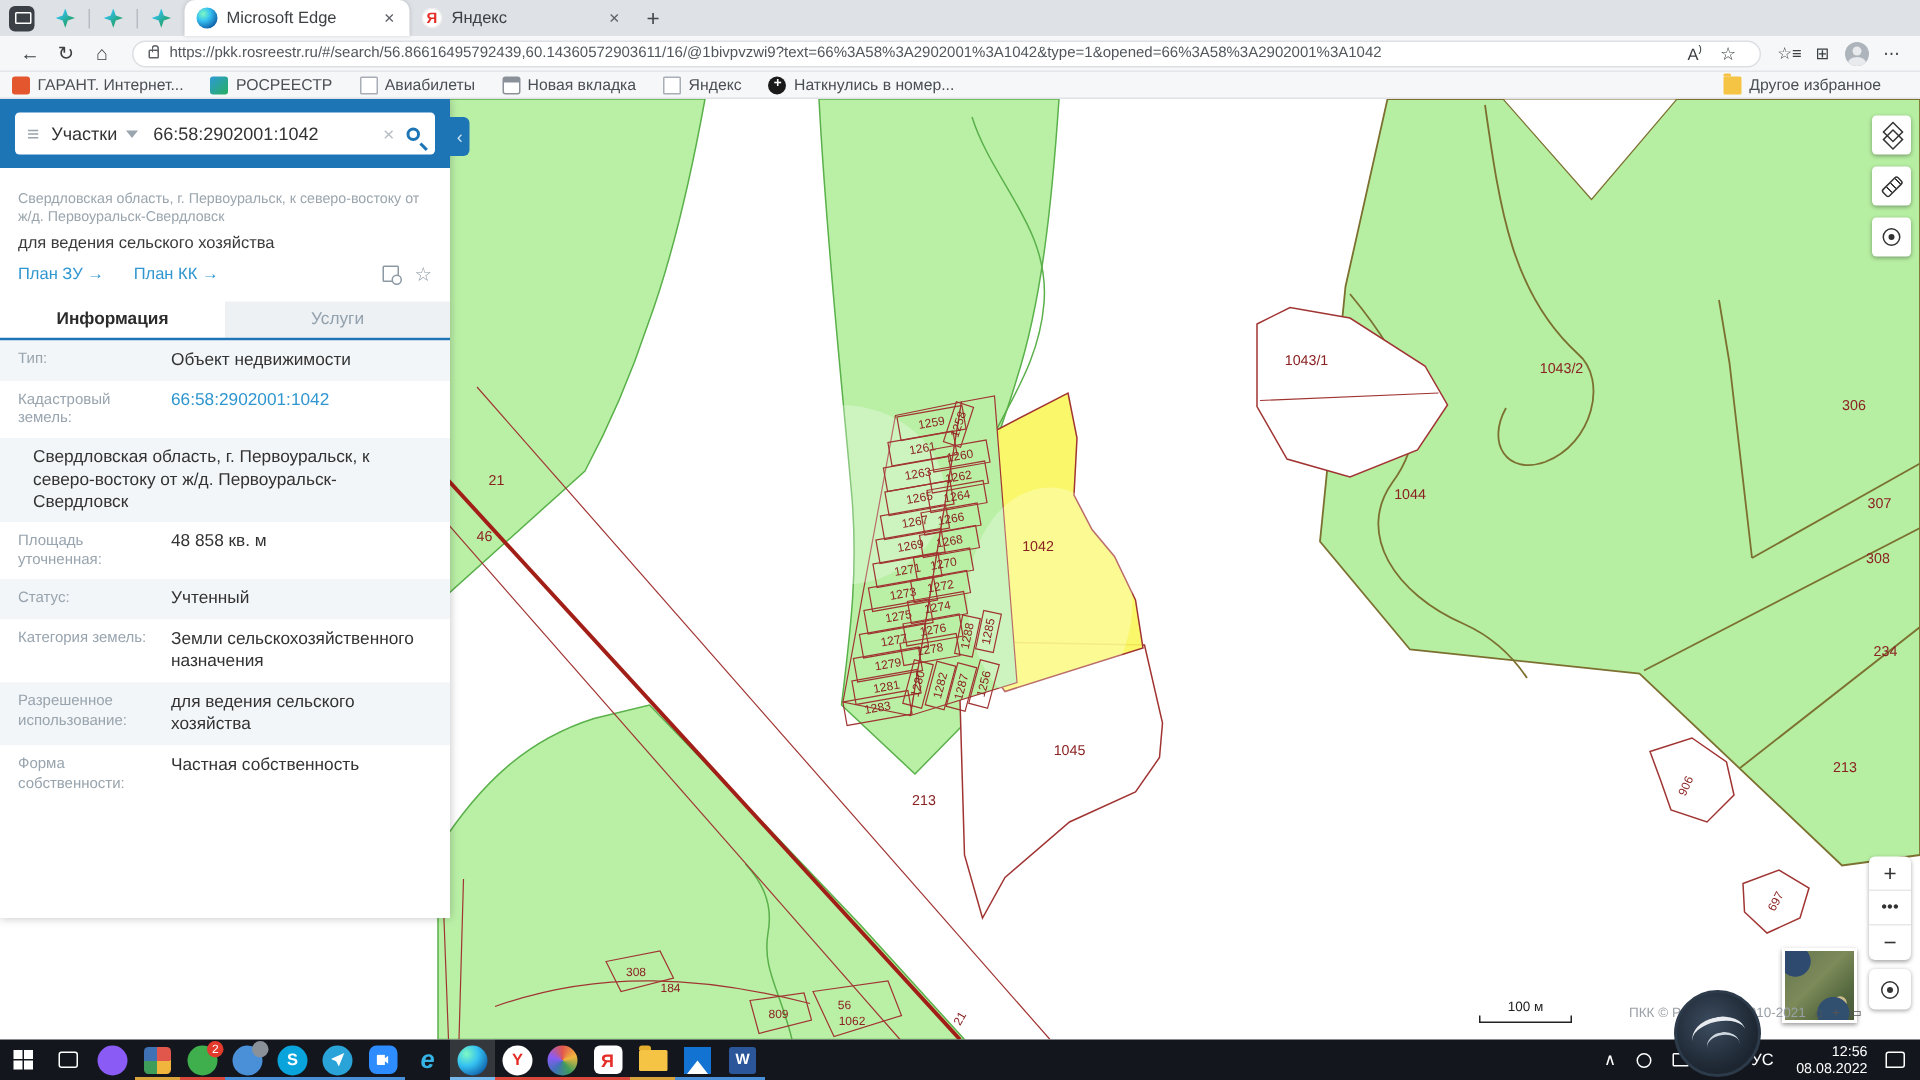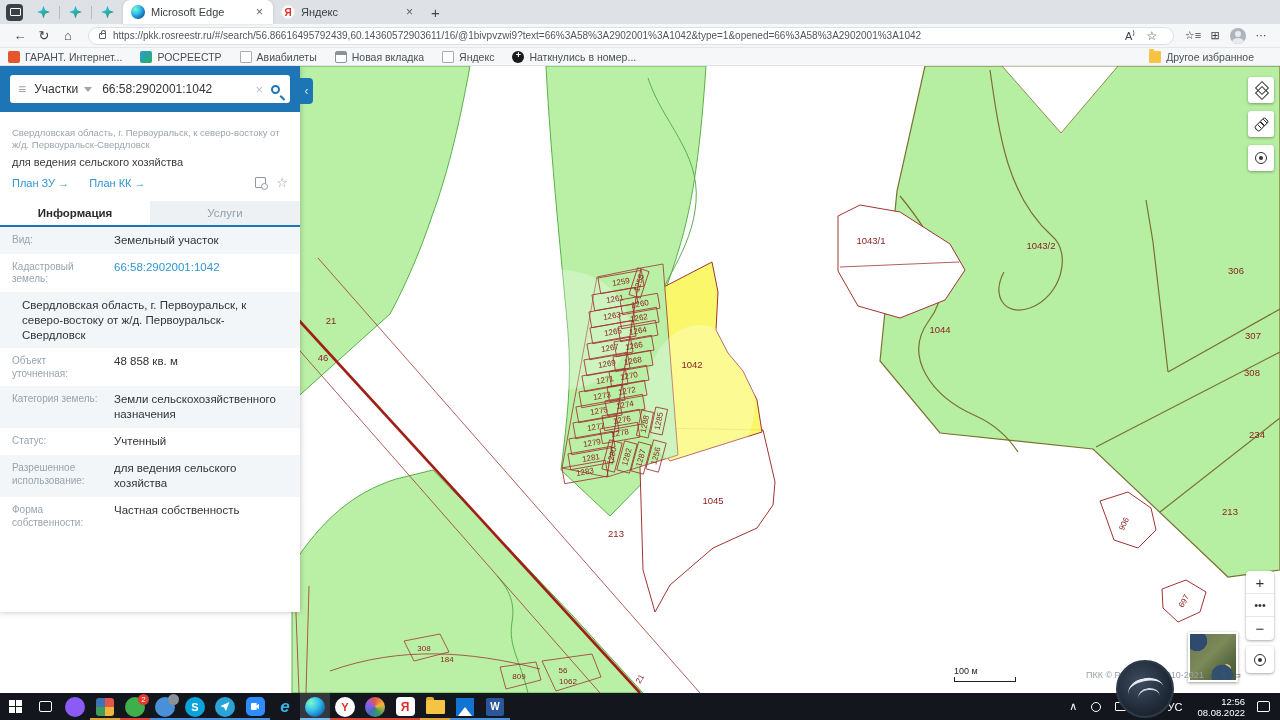--- a/index.html
+++ b/index.html
@@ -76,21 +76,21 @@
   .ic-target::before{content:"";position:absolute;left:50%;top:50%;width:4px;height:4px;margin:-2px;border-radius:50%;background:#333}
   .zoomstack{position:absolute;left:1246px;top:505px;width:28px;background:#fff;border-radius:4px;box-shadow:0 1px 3px rgba(0,0,0,.35);text-align:center}
   .zoomstack>div{height:23px;line-height:23px;font-size:15px;color:#333;border-bottom:1px solid #e8e8e8}
   .zoomstack>div:last-child{border-bottom:none}
   .locbtn{position:absolute;left:1246px;top:580px;width:28px;height:27px;background:#fff;border-radius:4px;box-shadow:0 1px 3px rgba(0,0,0,.35);display:flex;align-items:center;justify-content:center}
   .minimap{position:absolute;left:1188px;top:566px;width:50px;height:50px;border:2px solid #fff;box-shadow:0 1px 3px rgba(0,0,0,.4);background:
     radial-gradient(circle at 15% 15%,#2e4a6e 0 18%,transparent 19%),
     radial-gradient(circle at 70% 90%,#31506f 0 20%,transparent 21%),
     radial-gradient(circle at 80% 75%,#cbb98a 0 8%,transparent 9%),
     linear-gradient(135deg,#64754e,#7d8a5a 45%,#55683f 75%,#47583a)}
-  .scalebar{position:absolute;left:954px;top:600px;width:62px;text-align:left}
+  .scalebar{position:absolute;left:986px;top:600px;width:62px;text-align:center}
   .scalebar .sline{height:5px;border-bottom:1.6px solid #222;border-left:1.6px solid #222;border-right:1.6px solid #222}
   .scalebar .stext{font-size:9px;color:#222;margin-bottom:1px}
   .attrib{position:absolute;left:1086px;top:604px;display:flex;align-items:center;gap:6px;font-size:9px;color:#9aa0a6}
   .attrib .ai{color:#555;font-size:9px}
 
   
   .panel{position:absolute;left:0;top:0;width:300px;height:546px;background:#fff;box-shadow:0 0 6px rgba(0,0,0,.25);overflow:hidden}
   .sstrip{height:46px;background:#1e75b6;padding:9px 10px;position:relative}
   .sbox{height:28px;background:#fff;border-radius:3px;display:flex;align-items:center;padding:0 8px}
   .hamb{color:#9aa5ae;font-size:14px;margin-right:8px}
@@ -408,41 +408,41 @@
             <span class="ic-star">☆</span>
           </span>
         </div>
       </div>
       <div class="ptabs">
         <div class="ptab active">Информация</div>
         <div class="ptab">Услуги</div>
       </div>
       <div id="rows">
           <div class="irow">
-            <div class="ilab">Вид:</div>
-            <div class="ival">Земельный участок</div>
+            <div class="ilab">Тип:</div>
+            <div class="ival">Объект недвижимости</div>
           </div>
           <div class="irow">
             <div class="ilab">Кадастровый земель:</div>
             <div class="ival ilink">66:58:2902001:1042</div>
           </div>
           <div class="irow">
             <div class="ival">Свердловская область, г. Первоуральск, к северо-востоку от ж/д. Первоуральск-Свердловск</div>
           </div>
           <div class="irow">
-            <div class="ilab">Объект уточненная:</div>
+            <div class="ilab">Площадь уточненная:</div>
             <div class="ival">48 858 кв. м</div>
+          </div>
+          <div class="irow">
+            <div class="ilab">Статус:</div>
+            <div class="ival">Учтенный</div>
           </div>
           <div class="irow">
             <div class="ilab">Категория земель:</div>
             <div class="ival">Земли сельскохозяйственного назначения</div>
-          </div>
-          <div class="irow">
-            <div class="ilab">Статус:</div>
-            <div class="ival">Учтенный</div>
           </div>
           <div class="irow">
             <div class="ilab">Разрешенное использование:</div>
             <div class="ival">для ведения сельского хозяйства</div>
           </div>
           <div class="irow">
             <div class="ilab">Форма собственности:</div>
             <div class="ival">Частная собственность</div>
           </div>
         </div>

